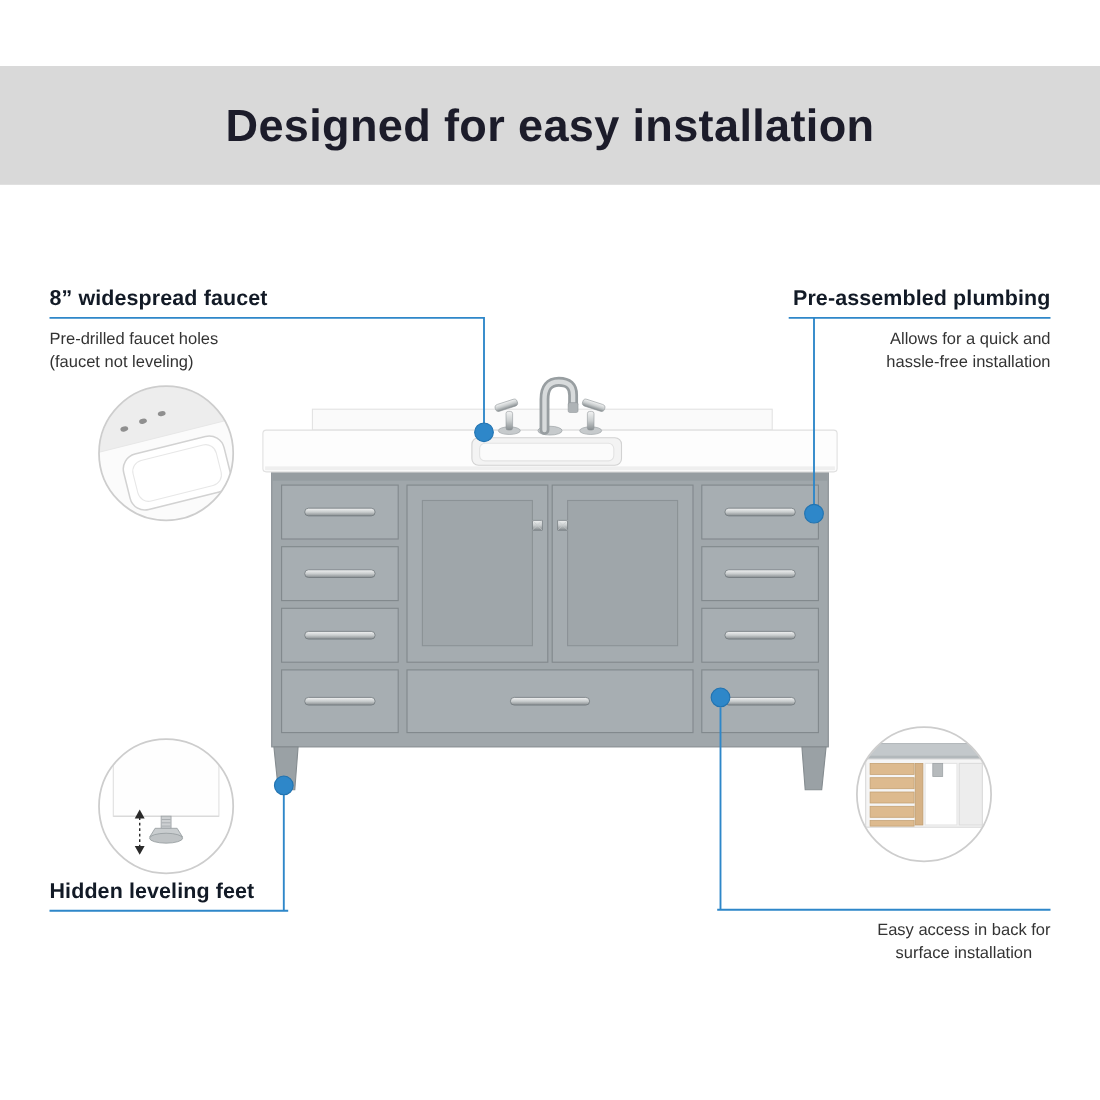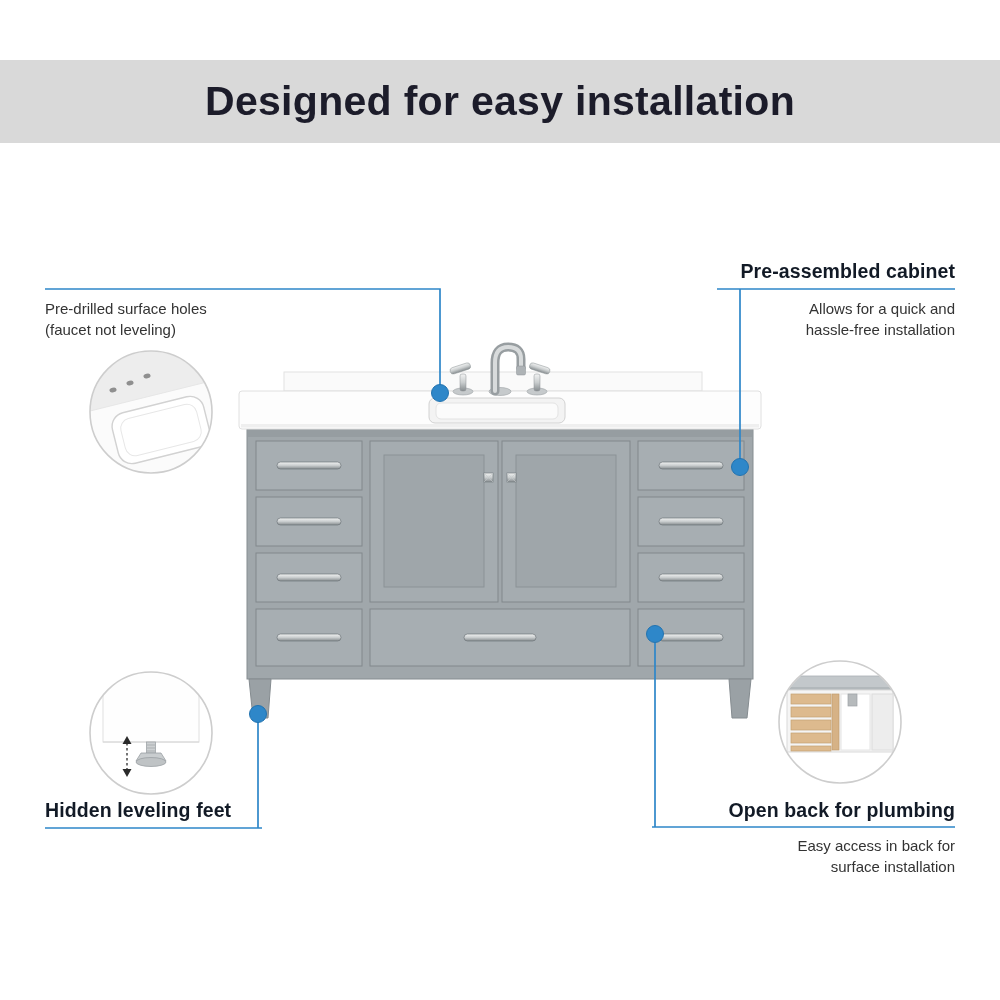--- a/index.html
+++ b/index.html
@@ -2,42 +2,42 @@
 <html><head>
 <meta charset="utf-8">
 <style>
   * { margin: 0; padding: 0; box-sizing: border-box; }
   html, body { width: 1000px; height: 1000px; background: #ffffff; }
   body { font-family: "Liberation Sans", sans-serif; position: relative; overflow: hidden; }
 
   .canvas { position: absolute; left: 0; top: 0; width: 1000px; height: 1000px; background: #ffffff; }
 
   .header-band {
-    position: absolute; left: 0; top: 60px; width: 1000px; height: 83px;
+    position: absolute; left: 0; top: 60px; width: 1000px; height: 108px;
     background: #d9d9d9; display: flex; align-items: center; justify-content: center;
   }
   .page-title {
     font-size: 41px; font-weight: 600; color: #1c1c2a; letter-spacing: 0.3px;
   }
 
   .scene { position: absolute; left: 0; top: 0; }
 
   .callout { position: absolute; white-space: nowrap; }
   .callout-title { font-size: 19.5px; font-weight: 700; color: #121a26; letter-spacing: 0.1px; }
   .callout-body { font-size: 15px; color: #333333; line-height: 20.5px; }
   .align-right { text-align: right; }
 
   .c-faucet-title   { left: 45px;  top: 260px; }
   .c-faucet-body    { left: 45px;  top: 299px; }
   .c-cabinet-title  { right: 45px; top: 260px; }
   .c-cabinet-body   { right: 45px; top: 299px; }
   .c-feet-title     { left: 45px;  top: 799px; }
   .c-feet-body      { left: 45px;  top: 837px; }
   .c-plumbing-title { right: 45px; top: 799px; }
-  .c-plumbing-body  { right: 45px; top: 836px; }
+  .c-plumbing-body  { right: 45px; top: 836px; text-align: center; }
 </style>
 </head>
 <body>
 
 <div class="canvas">
 
   <div class="header-band">
     <h1 class="page-title">Designed for easy installation</h1>
   </div>
 
@@ -212,32 +212,32 @@
         <g>
           <rect x="841" y="694" width="29" height="56" fill="#ffffff" stroke="#e4e4e4"></rect>
           <rect x="848" y="694" width="9" height="12" fill="#b6babc" stroke="#9da2a5" stroke-width="0.7"></rect>
         </g>
         <rect x="872" y="694" width="21" height="56" fill="#ededed" stroke="#dcdcdc"></rect>
       </g>
       <circle cx="840" cy="722" r="61" fill="none" stroke="#cdcdcd" stroke-width="1.6"></circle>
     </g>
   </svg>
 
+  <div class="callout callout-title c-faucet-title">8” widespread faucet</div>
   <div class="callout callout-body c-faucet-body">
-    <div>Pre-drilled surface holes</div>
+    <div>Pre-drilled faucet holes</div>
     <div>(faucet not leveling)</div>
   </div>
 
-  <div class="callout callout-title align-right c-cabinet-title">Pre-assembled cabinet</div>
+  <div class="callout callout-title align-right c-cabinet-title">Pre-assembled plumbing</div>
   <div class="callout callout-title c-feet-title">Hidden leveling feet</div>
 
   <div class="callout callout-body align-right c-cabinet-body">
     <div>Allows for  a quick and</div>
     <div>hassle-free installation</div>
   </div>
 
-  <div class="callout callout-title align-right c-plumbing-title">Open back for plumbing</div>
   <div class="callout callout-body align-right c-plumbing-body">
     <div>Easy access in back for</div>
     <div>surface installation</div>
   </div>
 
 </div>
 
 </body></html>

